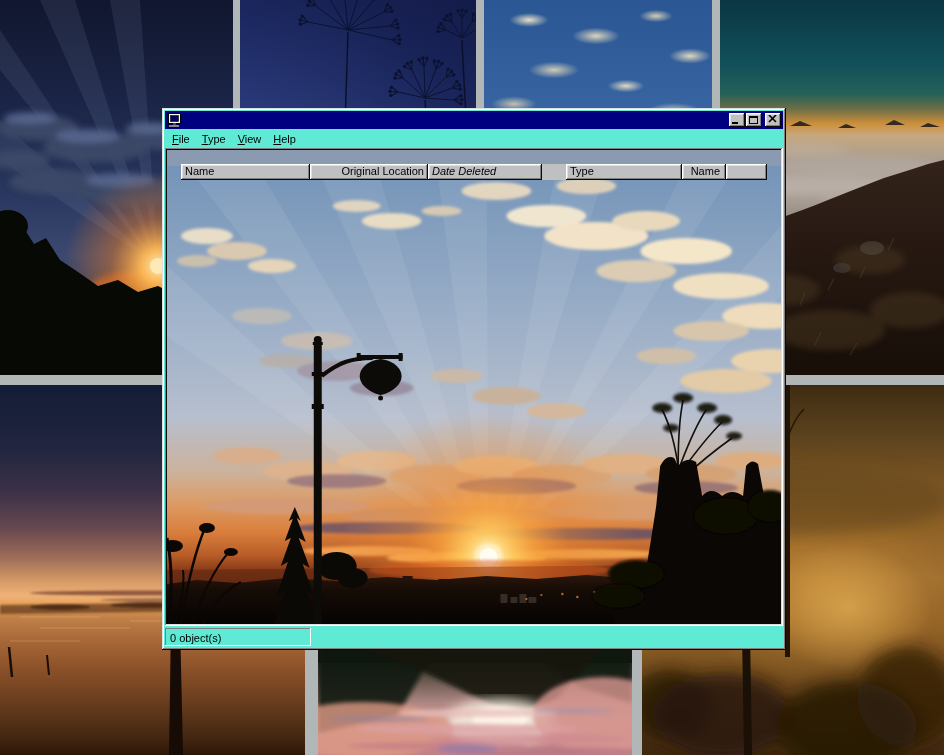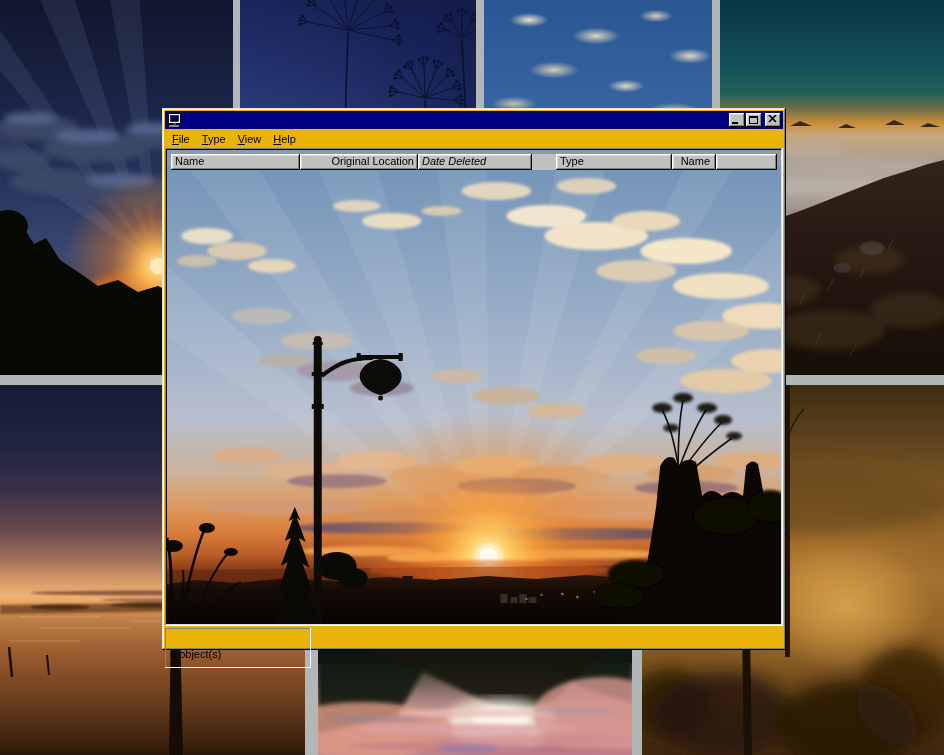--- a/index.html
+++ b/index.html
@@ -35,51 +35,51 @@
   .tile-reflection { left:318px; top:385px; width:314px; height:370px;
     background:linear-gradient(180deg,#0d120d 0%,#151c14 55%,#1c241a 66%,#2c3020 74%,#6a5a50 80%,#b08884 86%,#c79490 92%,#c08288 100%); }
   .tile-golden { left:642px; top:385px; width:302px; height:370px;
     background:
       radial-gradient(ellipse 120px 90px at 68% 60%, rgba(224,172,82,.75), rgba(224,172,82,0) 70%),
       radial-gradient(ellipse 170px 130px at 58% 55%, rgba(200,140,56,.6), rgba(200,140,56,0) 75%),
       linear-gradient(180deg,#3e2c12 0%,#5a411d 13%,#7a5524 26%,#936428 40%,#a27030 52%,#966527 64%,#7a5220 76%,#5a3a16 89%,#402810 100%); }
 
   
   .window { position:absolute; left:162px; top:108px; width:624px; height:542px;
-    background:#eab308; padding:3px;
+    background:#5eead4; padding:3px;
     box-shadow: inset -1px -1px #0a0a0a, inset 1px 1px #dfdfdf, inset -2px -2px #808080, inset 2px 2px #fff; }
   .titlebar { height:18px; background:#000080; display:flex; align-items:center; padding:1px 2px; }
   .title-icon { width:16px; height:16px; flex:0 0 16px; }
   .title-text { flex:1; color:#fff; font-size:11px; font-weight:bold; padding-left:3px;
     white-space:nowrap; overflow:hidden; }
   .tb-btn { width:16px; height:14px; background:#c0c0c0; position:relative; flex:0 0 16px;
     box-shadow: inset -1px -1px #0a0a0a, inset 1px 1px #fff, inset -2px -2px #808080, inset 2px 2px #dfdfdf; }
   .tb-btn + .tb-btn { margin-left:1px; }
   .tb-close { margin-left:3px !important; }
   .glyph-min { position:absolute; left:3px; bottom:3px; width:6px; height:2px; background:#000; }
   .glyph-max { position:absolute; left:3px; top:3px; width:9px; height:8px;
     border:1px solid #000; border-top:2px solid #000; }
   .glyph-close { position:absolute; left:3px; top:2px; }
 
   .menubar { height:19px; display:flex; align-items:center; font-size:11px; color:#000; padding-left:1px; }
   .menu-item { display:inline-block; padding:2px 6px; }
   .menu-item::first-letter { text-decoration:underline; }
 
-  .content { position:relative; height:478px; background:#8a9ab0; padding:6px;
+  .content { position:relative; height:478px; background:#8a9ab0; padding:16px;
     box-shadow: inset -1px -1px #fff, inset 1px 1px #808080, inset -2px -2px #dfdfdf, inset 2px 2px #0a0a0a; }
   .header-row { display:flex; height:16px; background:#c0c0c0; position:relative; z-index:2; }
   .hcell { font-size:11px; color:#000; padding:1px 4px; white-space:nowrap; overflow:hidden;
     box-shadow: inset -1px -1px #0a0a0a, inset 1px 1px #fff, inset -2px -2px #808080, inset 2px 2px #dfdfdf; }
   .w-name{width:129px;} .w-ol{width:118px;text-align:right;} .w-dd{width:114px;font-style:italic;} .w-type{width:116px;margin-left:24px;}
   .w-size{width:44px; text-align:right; padding-right:6px;} .w-fill{flex:1;}
   .photo { position:absolute; left:2px; top:18px; right:2px; bottom:2px; }
   .photo svg { width:100%; height:100%; display:block; }
 
   .statusbar { height:18px; margin-top:2px; display:flex; gap:2px; font-size:11px; color:#000; }
-  .spanel { box-shadow: inset -1px -1px #fff, inset 1px 1px #808080; padding:20px 5px;
+  .spanel { box-shadow: inset -1px -1px #fff, inset 1px 1px #808080; padding:4px 5px;
     white-space:nowrap; overflow:hidden; }
   .sp-1 { width:146px; } .sp-2 { flex:1; position:relative; }
   .grip { position:absolute; right:1px; bottom:1px; width:13px; height:13px; }
 </style>
 </head>
 <body>
 
 <div class="wallpaper">
 
   <div class="tile tile-rays">

